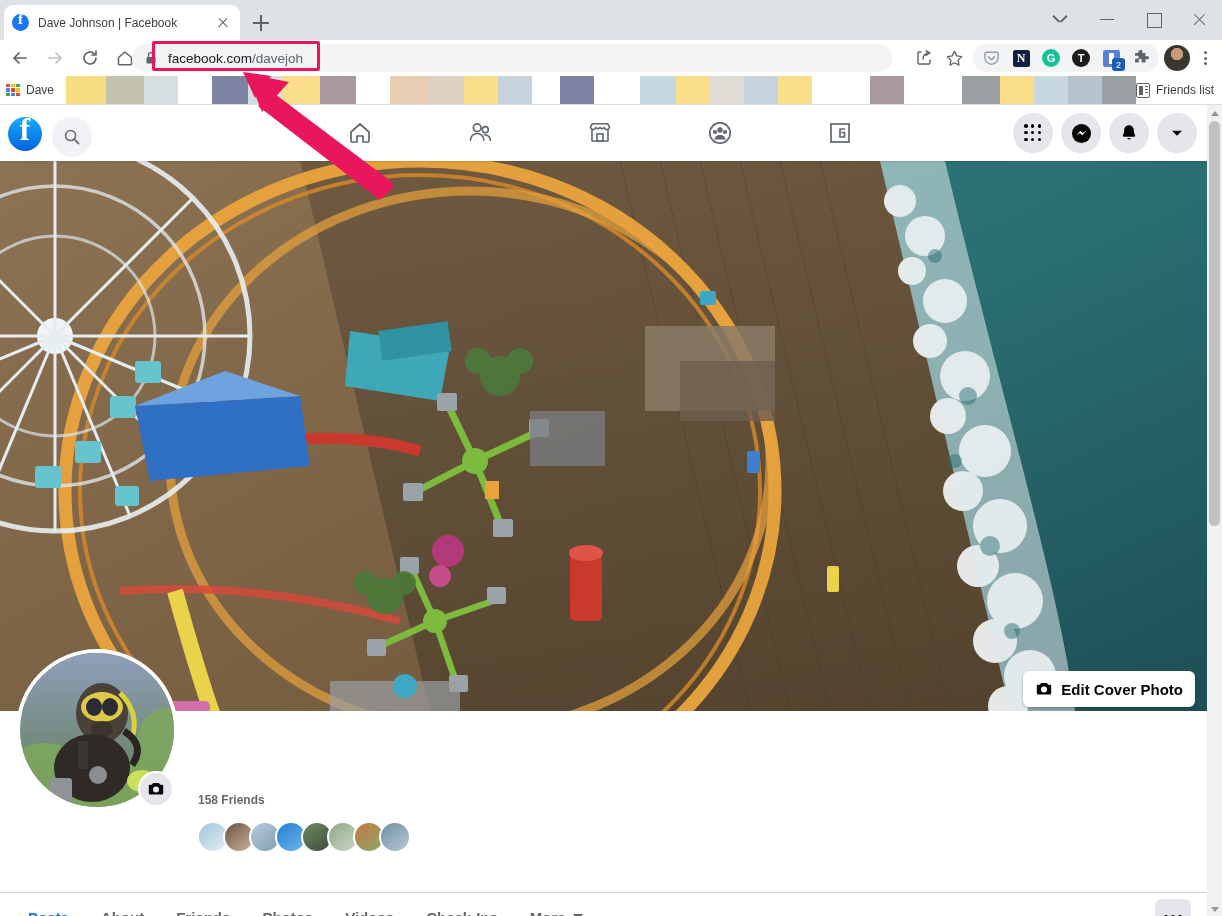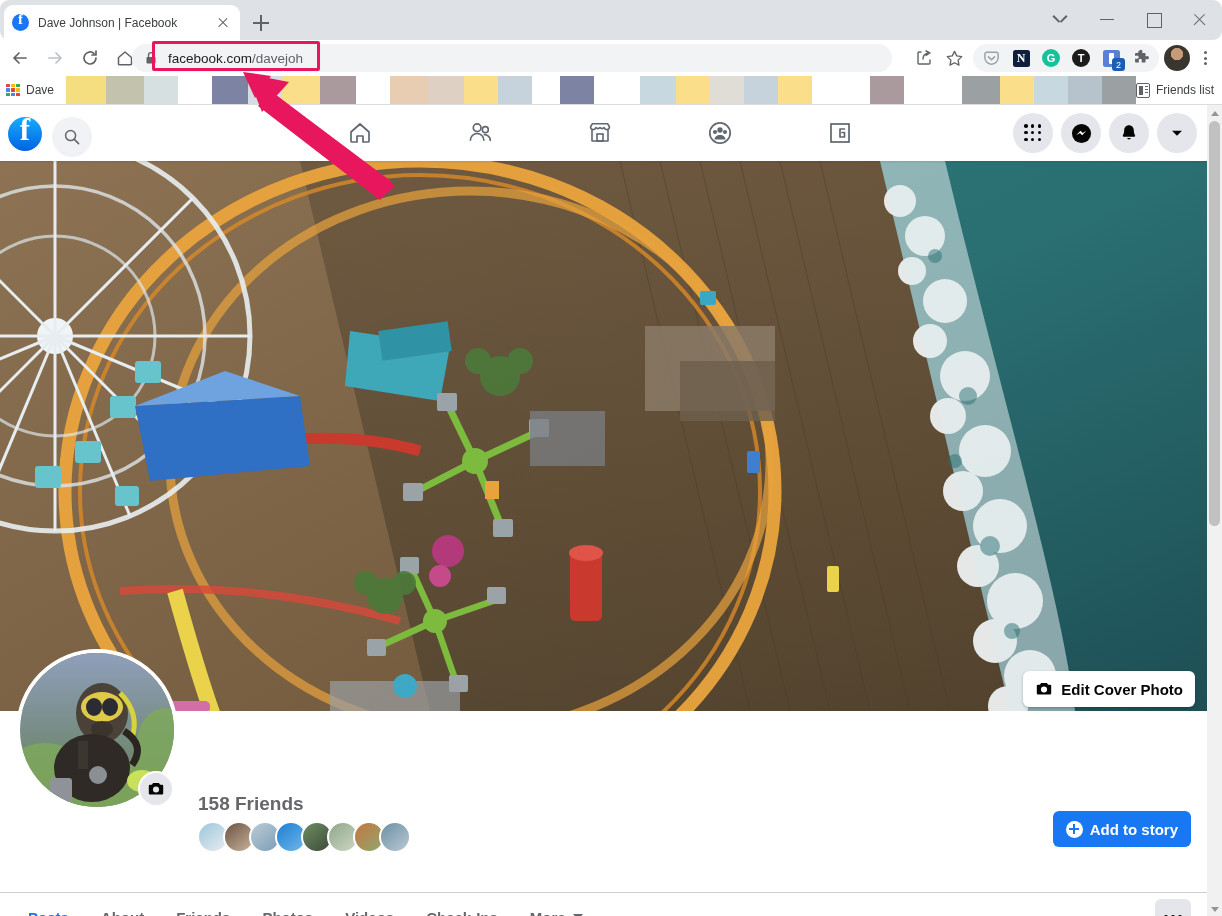--- a/index.html
+++ b/index.html
@@ -8,21 +8,20 @@
     font-family: "Liberation Sans", sans-serif;
     overflow: hidden;
     background: #fff;
   }
   #root { position: relative; width: 1222px; height: 916px; }
 
   
   .chrome-tabstrip {
     position: absolute; left: 0; top: 0; width: 1222px; height: 40px;
     background: #dee1e6;
-    border-radius: 9px;
   }
   .tab {
     position: absolute; left: 4px; top: 5px; width: 236px; height: 35px;
     background: #fff; border-radius: 9px 9px 0 0;
     display: flex; align-items: center; padding: 0 8px;
   }
   .tab-favicon {
     width: 17px; height: 17px; border-radius: 50%;
     background: #1877f2; flex: 0 0 auto; margin-right: 9px;
     position: relative;
@@ -173,21 +172,21 @@
   .pfp {
     width: 162px; height: 162px; border-radius: 50%; overflow: hidden;
     border: 4px solid #fff; position: relative;
   }
   .pfp-cam {
     position: absolute; right: 4px; bottom: 4px; width: 36px; height: 36px;
     border-radius: 50%; background: #e4e6eb; display:flex; align-items:center; justify-content:center;
     cursor: pointer; border: 2px solid #fff;
   }
   .pname { position: absolute; left: 197px; top: 36px; font-size: 32px; font-weight: bold; color: #050505; letter-spacing: -0.3px; }
-  .pfriends { position: absolute; left: 198px; top: 82px; font-size: 19px; font-weight: bold; color: #65676b; }
+  .pfriends { position: absolute; left: 198px; top: 82px; font-size: 12px; font-weight: bold; color: #65676b; }
   .favatars { position: absolute; left: 197px; top: 110px; display: flex; }
   .fav { width: 32px; height: 32px; border-radius: 50%; border: 2px solid #fff; margin-left: -6px; overflow: hidden; position: relative; }
   .fav:first-child { margin-left: 0; }
 
   .pactions { position: absolute; right: 16px; top: 100px; display: flex; gap: 8px; }
   .btn-story {
     height: 36px; background: #1877f2; color: #fff; border-radius: 6px;
     display: flex; align-items: center; padding: 0 13px; gap: 7px;
     font-size: 15px; font-weight: bold; cursor: pointer;
   }
@@ -694,24 +693,20 @@
           <div class="fav" style="background: linear-gradient(140deg, rgb(107, 84, 68) 0%, rgb(201, 179, 154) 100%);"></div>
           <div class="fav" style="background: linear-gradient(140deg, rgb(185, 204, 217) 0%, rgb(126, 157, 179) 100%);"></div>
           <div class="fav" style="background: linear-gradient(140deg, rgb(31, 127, 212) 0%, rgb(111, 182, 232) 100%);"></div>
           <div class="fav" style="background: linear-gradient(140deg, rgb(110, 141, 98) 0%, rgb(61, 74, 58) 100%);"></div>
           <div class="fav" style="background: linear-gradient(140deg, rgb(143, 168, 138) 0%, rgb(205, 214, 196) 100%);"></div>
           <div class="fav" style="background: linear-gradient(140deg, rgb(198, 118, 63) 0%, rgb(142, 168, 111) 100%);"></div>
           <div class="fav" style="background: linear-gradient(140deg, rgb(109, 143, 165) 0%, rgb(185, 201, 212) 100%);"></div>
         </div>
 
       <div class="pactions">
-        <div class="btn-story">
-          <span class="plus-circ"></span>
-          <span>Add to story</span>
-        </div>
       </div>
     </div>
 
     <div class="tabs-row">
       <div class="tabs-inner" id="ftabs">
           <div class="ftab active">
             <span>Posts</span>
           </div>
           <div class="ftab">
             <span>About</span>

